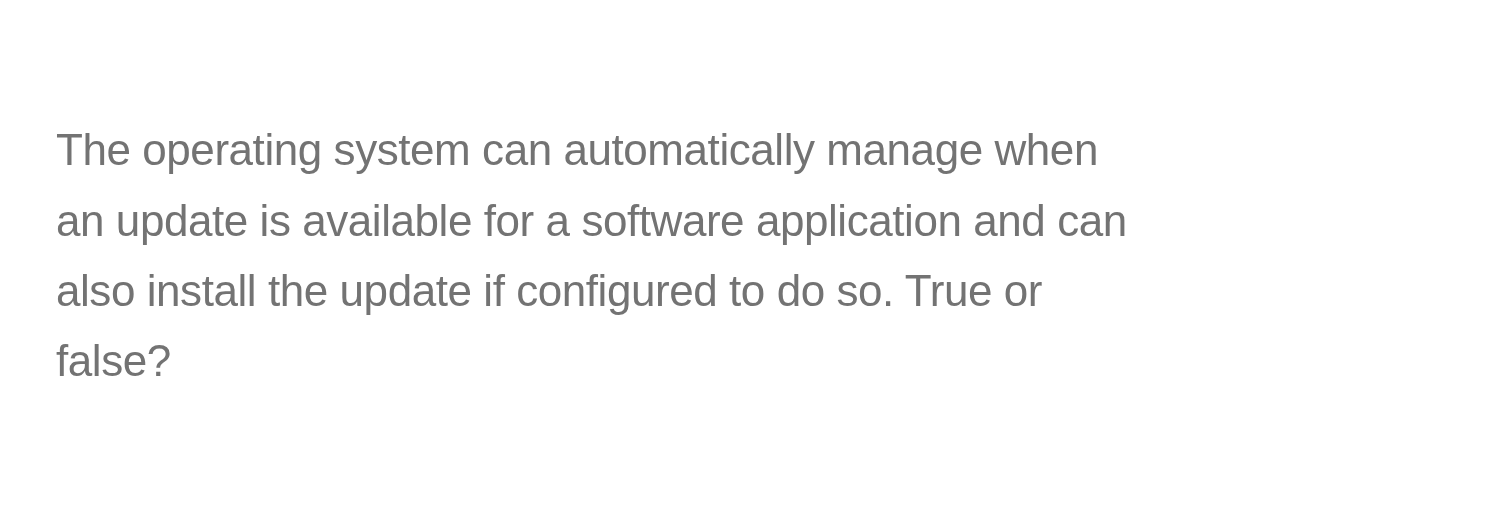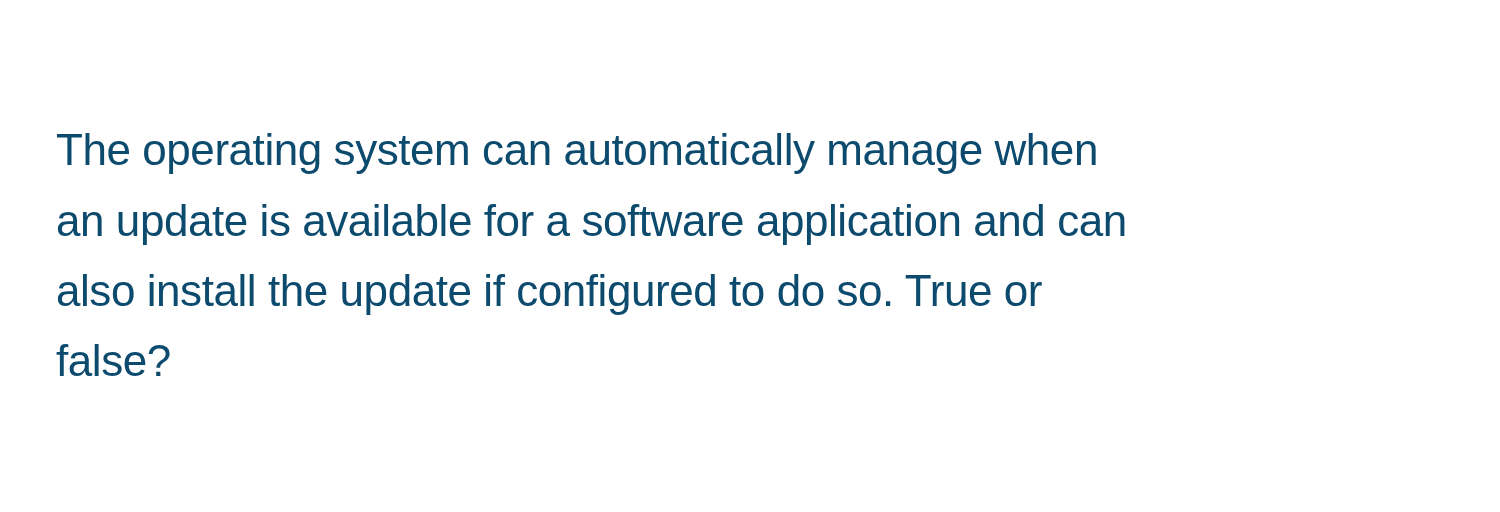--- a/index.html
+++ b/index.html
@@ -13,21 +13,21 @@
       background: #ffffff;
       font-family: -apple-system, BlinkMacSystemFont, "Segoe UI", Helvetica, Arial, sans-serif;
       display: flex;
       align-items: center;
       padding-left: 56px;
       padding-right: 56px;
     }
     .question-text {
       font-size: 44px;
       line-height: 1.6;
-      color: #0c4a6e;
+      color: #737373;
       font-weight: 400;
       letter-spacing: -0.01em;
       max-width: 1100px;
     }
   </style>
 </head>
 <body>
 
 <div class="question-text">The operating system can automatically manage when an update is available for a software application and can also install the update if configured to do so. True or false?</div>
 

